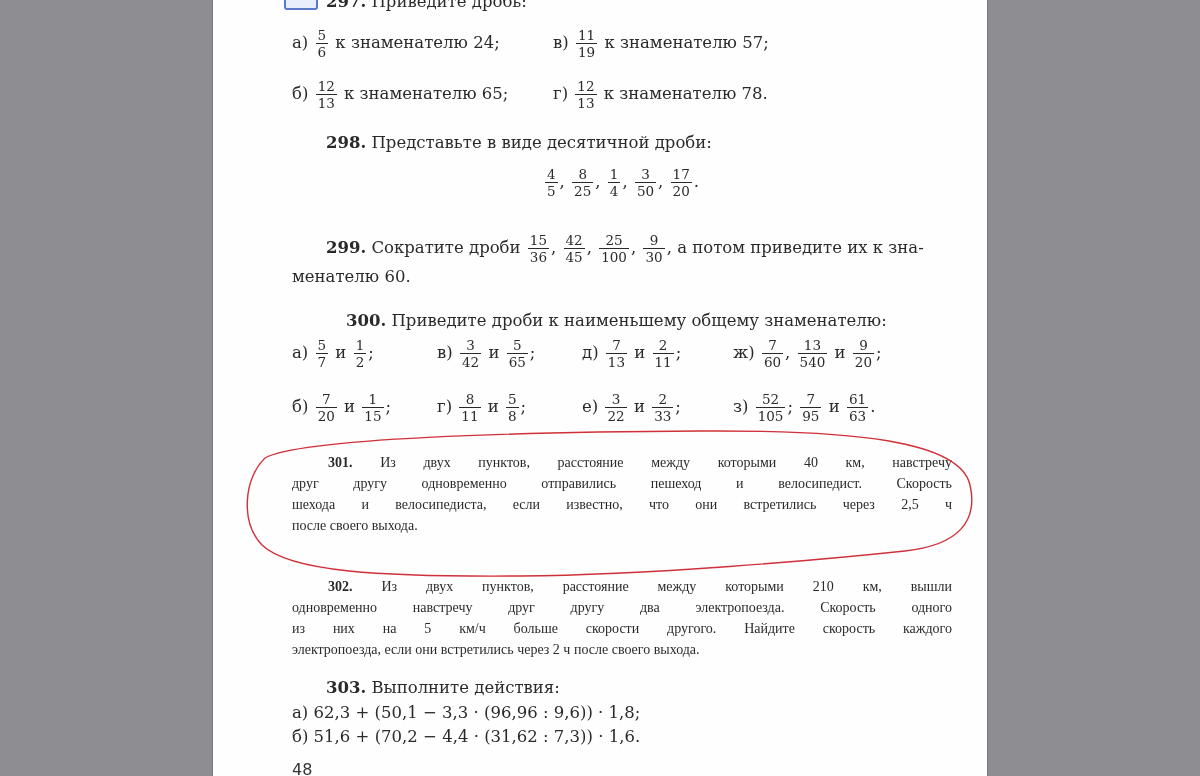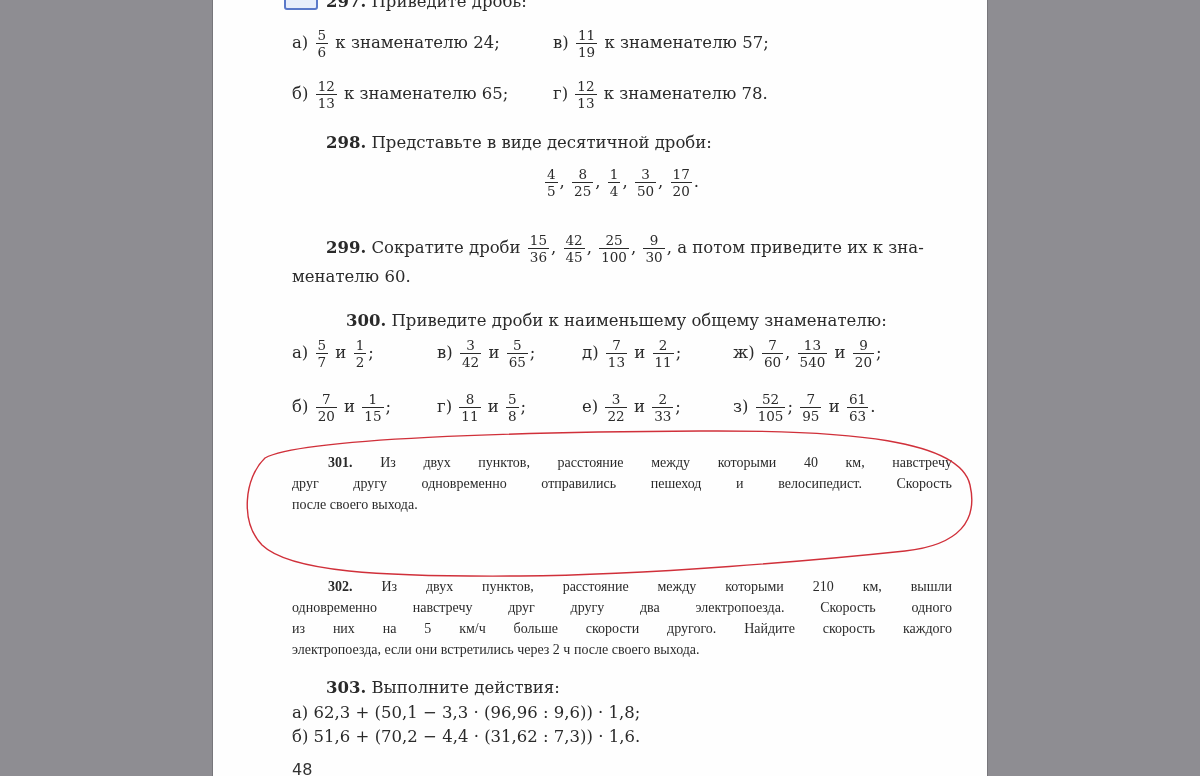--- a/index.html
+++ b/index.html
@@ -86,20 +86,21 @@
 
 <div class="abs" style="left:346px; top:311px;">
   <span class="num">300.</span>
   <span>Приведите дроби к наименьшему общему знаменателю:</span>
 </div>
 <div id="ex300"></div>
 
 <div class="para" style="left:292px; top:452px; width:660px;" id="ex301">
     <div class="first" style="text-align-last: justify;"><span class="num">301. </span><span>Из двух пунктов, расстояние между которыми 40 км, навстречу</span></div>
     <div style="text-align-last: justify;"><span>друг другу одновременно отправились пешеход и велосипедист. Скорость</span></div>
+    <div style="text-align-last: justify;"><span>шехода и велосипедиста, если известно, что они встретились через 2,5 ч</span></div>
     <div style="text-align-last: left;"><span>после своего выхода.</span></div>
   </div>
 
 <svg class="ellipse" width="1200" height="776">
   <path d="M265 458 C 300 438, 520 432, 700 431 C 850 430, 960 440, 970 485 C 978 520, 960 545, 905 551 C 820 560, 650 575, 520 576 C 380 577, 290 572, 262 545 C 240 522, 244 478, 265 458 Z" fill="none" stroke="#d0303a" stroke-width="1.4"></path>
 </svg>
 
 <div class="para" style="left:292px; top:576px; width:660px;" id="ex302">
     <div class="first" style="text-align-last: justify;"><span class="num">302. </span><span>Из двух пунктов, расстояние между которыми 210 км, вышли</span></div>
     <div style="text-align-last: justify;"><span>одновременно навстречу друг другу два электропоезда. Скорость одного</span></div>

